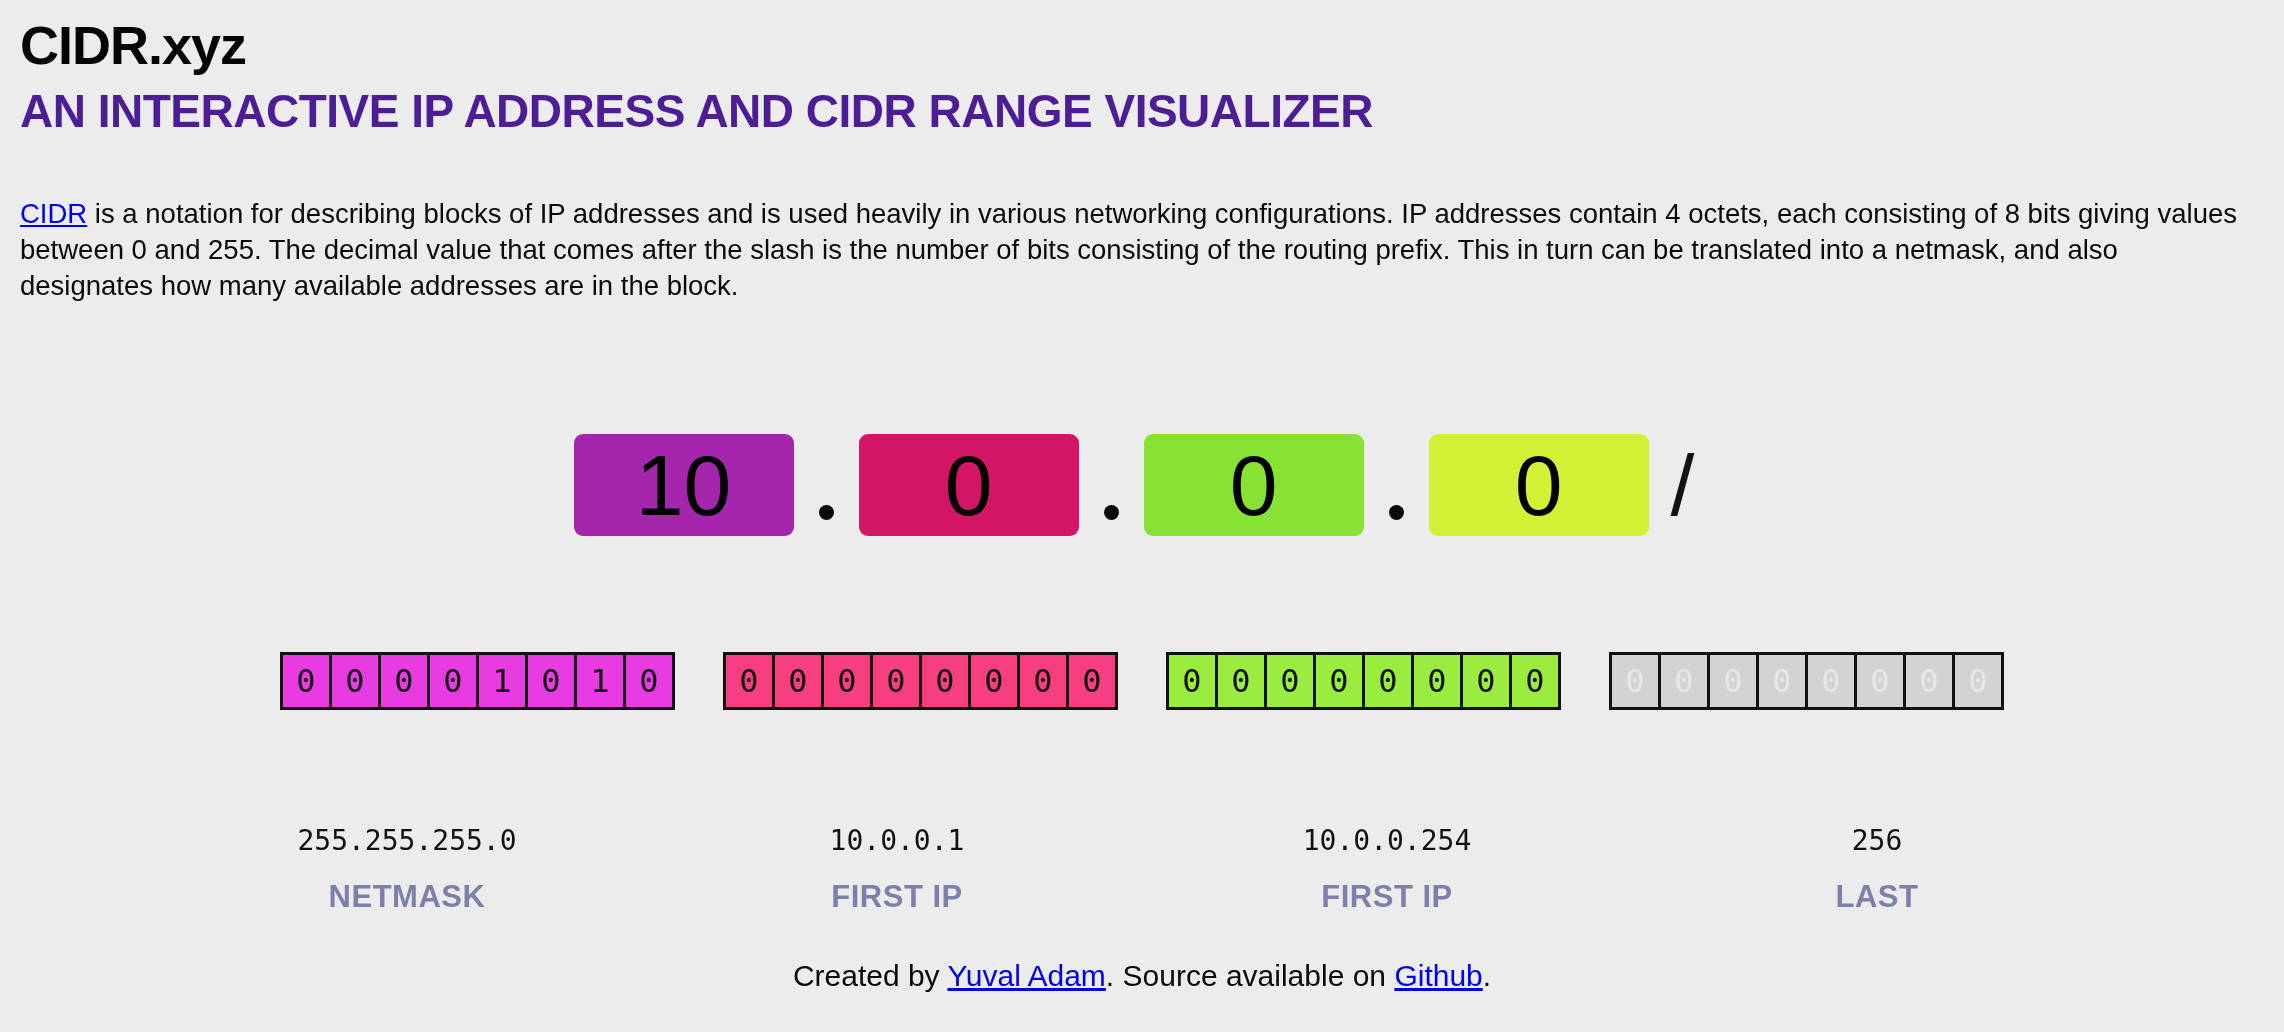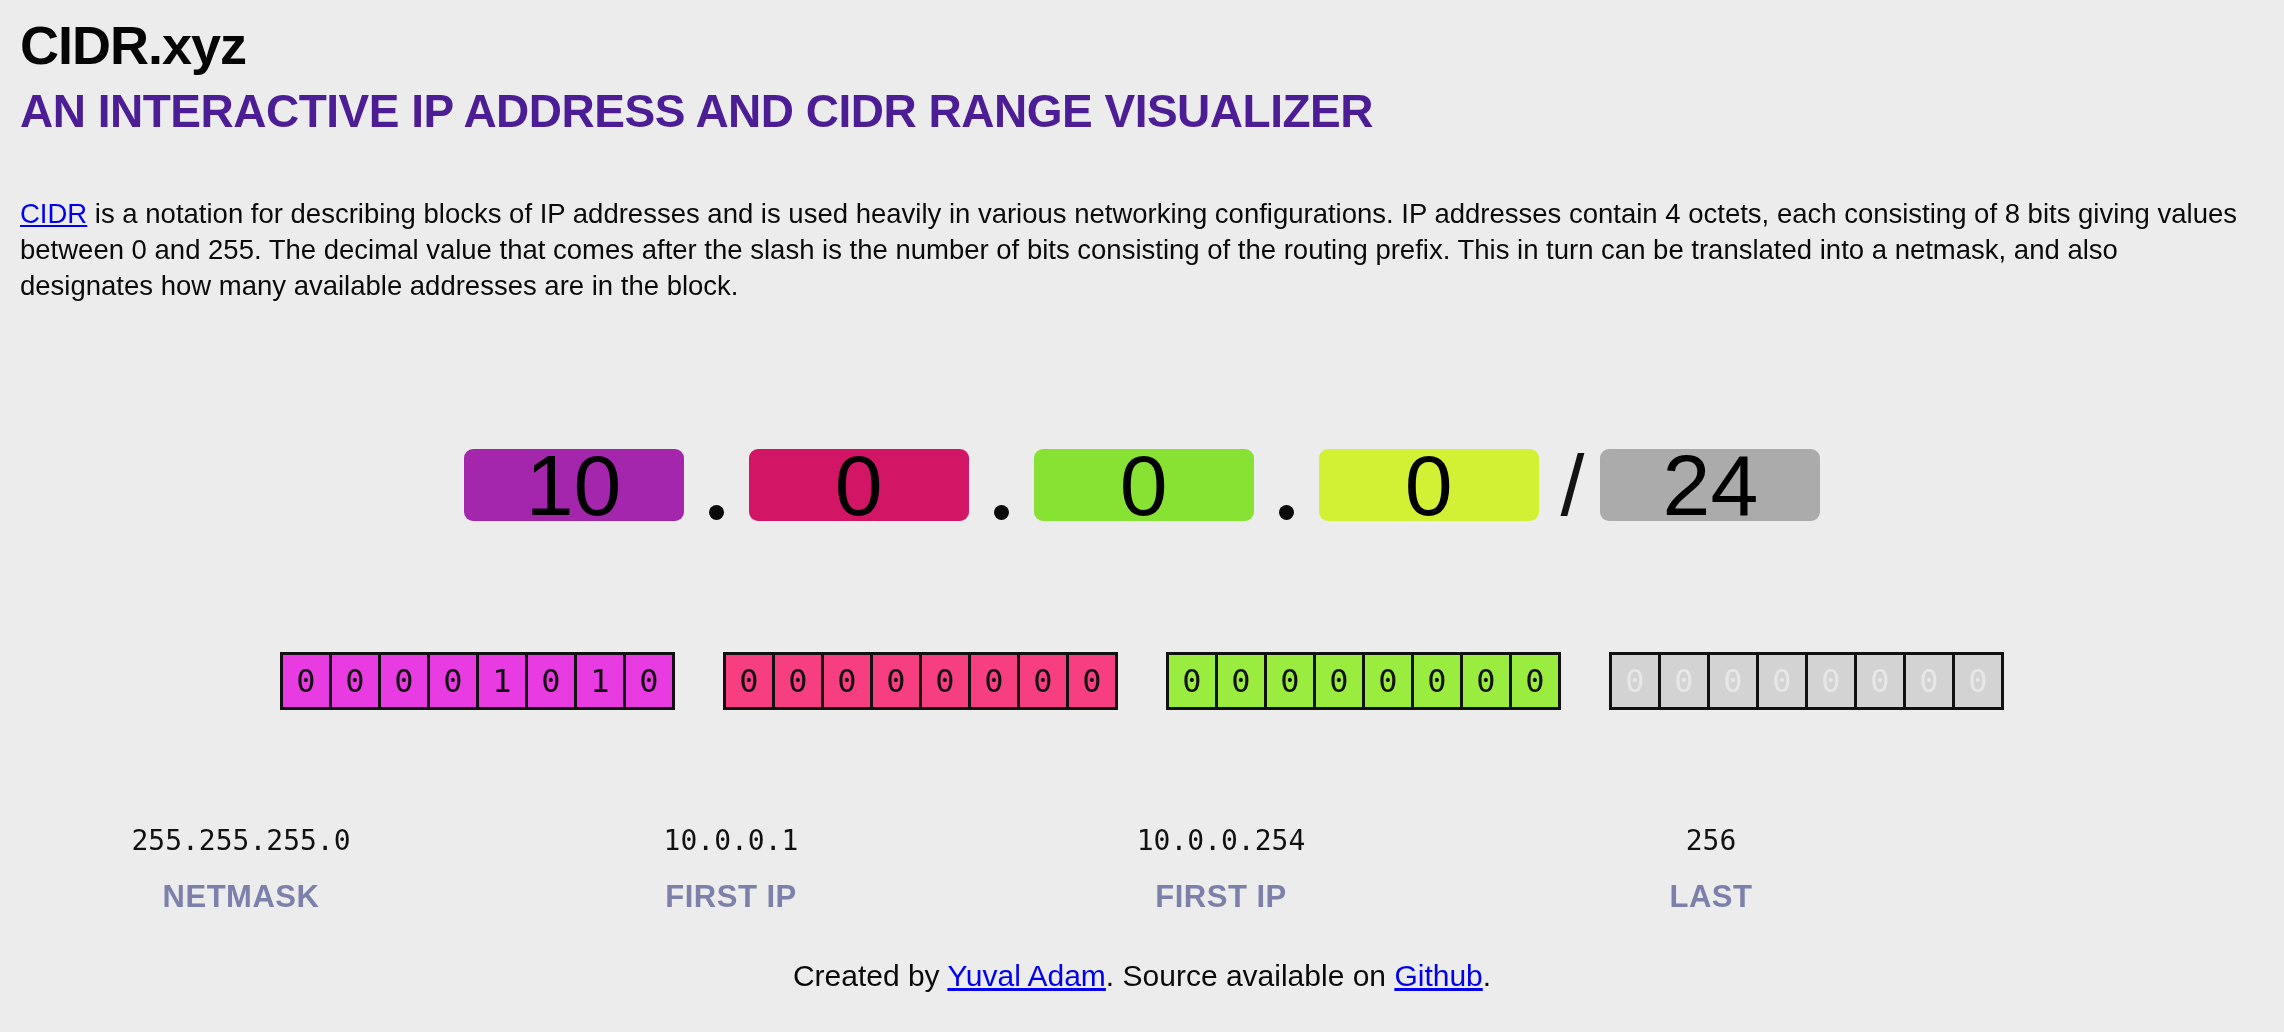--- a/index.html
+++ b/index.html
@@ -40,21 +40,21 @@
   
   .octet-row {
     display: flex;
     justify-content: center;
     align-items: center;
     margin-top: 130px;
     height: 102px;
   }
   .octet-box {
     width: 220px;
-    height: 72px;
+    height: 102px;
     border-radius: 9px;
     display: flex;
     align-items: center;
     justify-content: center;
     font-size: 86px;
     font-weight: 400;
     color: #000;
     cursor: pointer;
     user-select: none;
   }
@@ -94,20 +94,21 @@
     font-size: 32px;
     color: #111;
     user-select: none;
   }
   .bit-group .bit-cell:first-child { margin-left: 0; }
   .bit-cell.masked { color: #e7e7e7; }
 
   
   .details-row {
     display: flex;
+    justify-content: center;
     gap: 48px;
     margin-top: 114px;
   }
   .detail-col { width: 442px; text-align: center; }
   .detail-value {
     font-family: "DejaVu Sans Mono", monospace;
     font-size: 28px;
     color: #111;
     line-height: 34px;
   }
@@ -139,21 +140,20 @@
 
   <div class="octet-row">
       <div class="octet-box" style="background: rgb(163, 38, 173);">10</div>
       <div class="dot-sep"></div>
       <div class="octet-box" style="background: rgb(211, 21, 102);">0</div>
       <div class="dot-sep"></div>
       <div class="octet-box" style="background: rgb(135, 226, 52);">0</div>
       <div class="dot-sep"></div>
       <div class="octet-box" style="background: rgb(211, 241, 52);">0</div>
       <div class="slash-sep">/</div>
-      <div class="octet-box" style="background: rgb(171, 171, 171);">24</div>
     </div>
 
   <div class="bits-row">
       <div class="bit-group">
         <div class="bit-cell" style="background: rgb(232, 59, 225);">0</div>
         <div class="bit-cell" style="background: rgb(232, 59, 225);">0</div>
         <div class="bit-cell" style="background: rgb(232, 59, 225);">0</div>
         <div class="bit-cell" style="background: rgb(232, 59, 225);">0</div>
         <div class="bit-cell" style="background: rgb(232, 59, 225);">1</div>
         <div class="bit-cell" style="background: rgb(232, 59, 225);">0</div>

